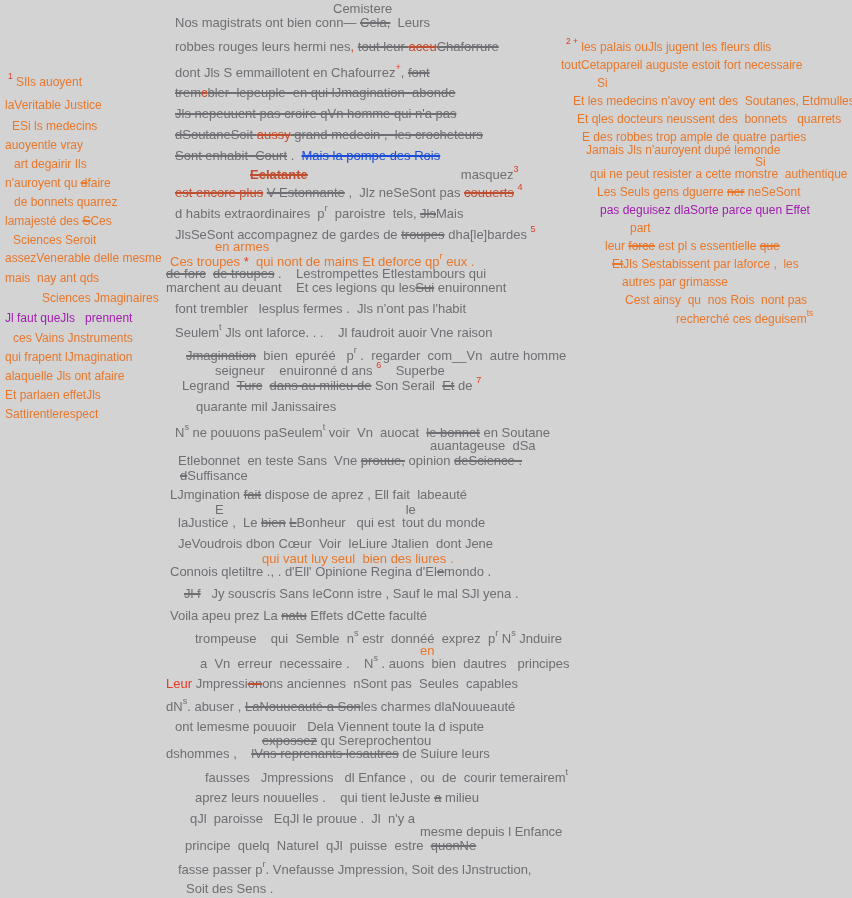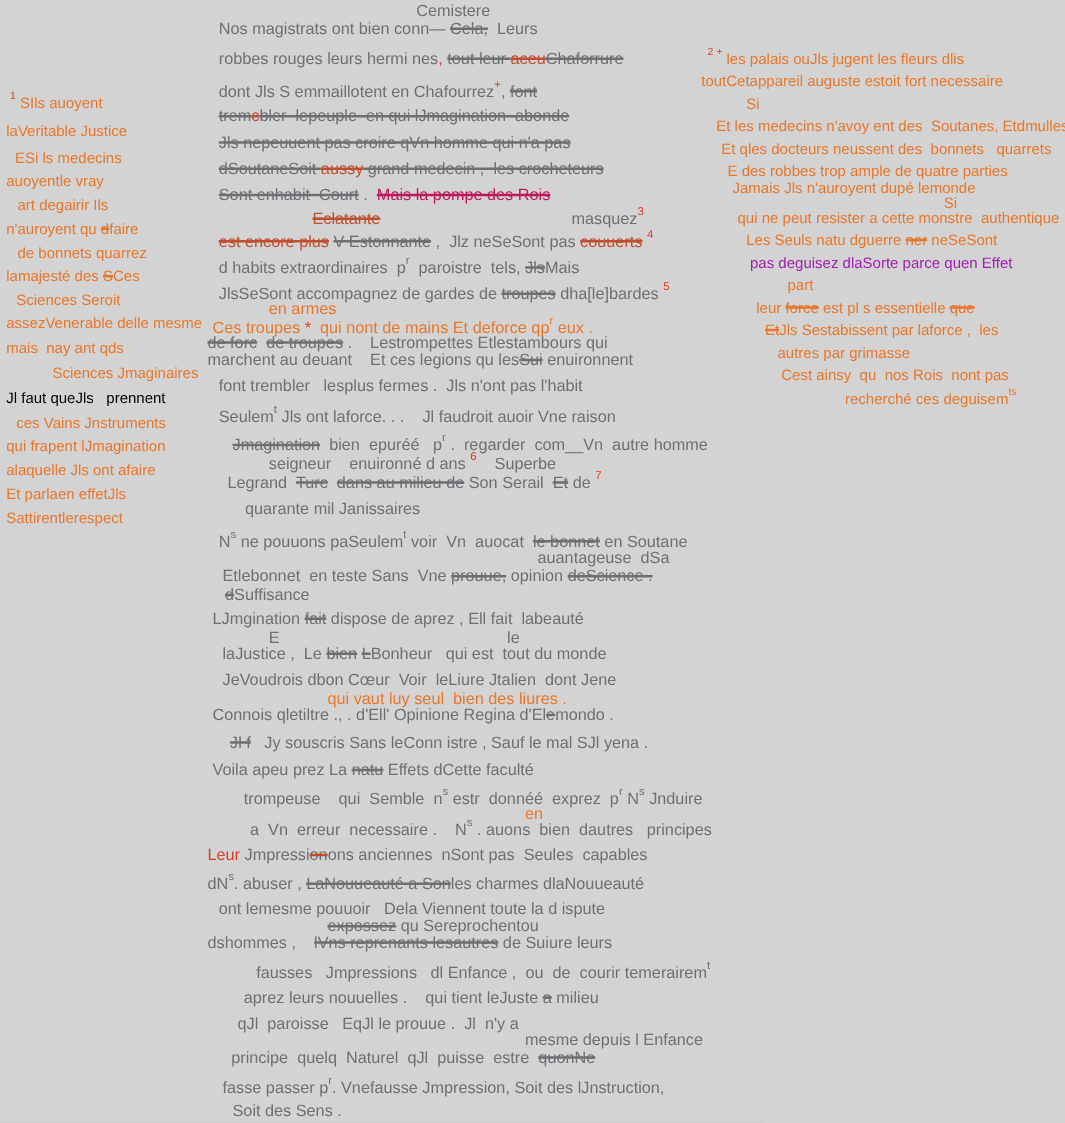--- a/index.html
+++ b/index.html
@@ -39,36 +39,36 @@
       <div class="line" style="left: 12px; top: 120px; font-size: 12px; color: rgb(232, 119, 42);"><span>ESi ls medecins</span></div>
       <div class="line" style="left: 5px; top: 139px; font-size: 12px; color: rgb(232, 119, 42);"><span>auoyentle vray</span></div>
       <div class="line" style="left: 14px; top: 158px; font-size: 12px; color: rgb(232, 119, 42);"><span>art degairir Ils</span></div>
       <div class="line" style="left: 5px; top: 177px; font-size: 12px; color: rgb(232, 119, 42);"><span>n'auroyent qu </span><span class="strike">d</span><span>faire</span></div>
       <div class="line" style="left: 14px; top: 196px; font-size: 12px; color: rgb(232, 119, 42);"><span>de bonnets quarrez</span></div>
       <div class="line" style="left: 5px; top: 215px; font-size: 12px; color: rgb(232, 119, 42);"><span>lamajesté des </span><span class="strike">S</span><span>Ces</span></div>
       <div class="line" style="left: 13px; top: 234px; font-size: 12px; color: rgb(232, 119, 42);"><span>Sciences Seroit</span></div>
       <div class="line" style="left: 5px; top: 252px; font-size: 12px; color: rgb(232, 119, 42);"><span>assezVenerable delle mesme</span></div>
       <div class="line" style="left: 5px; top: 272px; font-size: 12px; color: rgb(232, 119, 42);"><span>mais  nay ant qds</span></div>
       <div class="line" style="left: 5px; top: 292px; font-size: 12px; color: rgb(232, 119, 42); margin-left: 37px;"><span>Sciences Jmaginaires</span></div>
-      <div class="line" style="left: 5px; top: 312px; font-size: 12px; color: #000000;"><span>Jl faut queJls   prennent</span></div>
+      <div class="line" style="left: 5px; top: 312px; font-size: 12px; color: #a21caf;"><span>Jl faut queJls   prennent</span></div>
       <div class="line" style="left: 13px; top: 332px; font-size: 12px; color: rgb(232, 119, 42);"><span>ces Vains Jnstruments</span></div>
       <div class="line" style="left: 5px; top: 351px; font-size: 12px; color: rgb(232, 119, 42);"><span>qui frapent lJmagination</span></div>
       <div class="line" style="left: 5px; top: 370px; font-size: 12px; color: rgb(232, 119, 42);"><span>alaquelle Jls ont afaire</span></div>
       <div class="line" style="left: 5px; top: 389px; font-size: 12px; color: rgb(232, 119, 42);"><span>Et parlaen effetJls</span></div>
       <div class="line" style="left: 5px; top: 408px; font-size: 12px; color: rgb(232, 119, 42);"><span>Sattirentlerespect</span></div>
     </div>
   <div>
       <div class="line" style="left: 175px; top: 16px; font-size: 13px; color: rgb(111, 111, 115);"><span>Nos magistrats ont bien conn</span><span>— </span><span class="strike">Cela,</span><span>  Leurs</span></div>
       <div class="line" style="left: 175px; top: 40px; font-size: 13px; color: rgb(111, 111, 115);"><span>robbes rouges leurs hermi nes</span><span style="color: rgb(191, 79, 48);">,</span><span> </span><span class="strike">tout leur </span><span class="strike" style="color: rgb(191, 79, 48);">aceu</span><span class="strike">Chaforrure</span></div>
       <div class="line" style="left: 175px; top: 64px; font-size: 13px; color: rgb(111, 111, 115);"><span>dont Jls S emmaillotent en Chafourrez</span><span class="sup" style="color: rgb(226, 59, 37);">+</span><span>, </span><span class="strike">font</span></div>
       <div class="line" style="left: 175px; top: 86px; font-size: 13px; color: rgb(111, 111, 115);"><span class="strike">trem</span><span class="strike" style="color: rgb(191, 79, 48);">c</span><span class="strike">bler  lepeuple  en qui lJmagination  abonde</span></div>
       <div class="line" style="left: 175px; top: 107px; font-size: 13px; color: rgb(111, 111, 115);"><span class="strike">Jls nepeuuent pas croire qVn homme qui n'a pas</span></div>
       <div class="line" style="left: 175px; top: 128px; font-size: 13px; color: rgb(111, 111, 115);"><span class="strike">dSoutaneSoit </span><span class="strike" style="color: rgb(191, 79, 48);">aussy</span><span class="strike"> grand medecin ,  les crocheteurs</span></div>
-      <div class="line" style="left: 175px; top: 149px; font-size: 13px; color: rgb(111, 111, 115);"><span class="strike">Sont enhabit  Court</span><span> .  </span><span class="strike" style="color: #be185d;">Mais la pompe des Rois</span></div>
-      <div class="line" style="left: 250px; top: 166px; font-size: 13px; color: rgb(111, 111, 115);"><span class="strike" style="color: rgb(191, 79, 48);">Eclatante</span><span style="margin-left: 153px;">masquez</span><span class="sup" style="color: rgb(226, 59, 37);">3</span></div>
+      <div class="line" style="left: 175px; top: 149px; font-size: 13px; color: rgb(111, 111, 115);"><span class="strike">Sont enhabit  Court</span><span> .  </span><span class="strike" style="color: #1d4ed8;">Mais la pompe des Rois</span></div>
+      <div class="line" style="left: 250px; top: 166px; font-size: 13px; color: rgb(111, 111, 115);"><span class="strike" style="color: rgb(191, 79, 48); font-weight: bold;">Eclatante</span><span style="margin-left: 153px;">masquez</span><span class="sup" style="color: rgb(226, 59, 37);">3</span></div>
       <div class="line" style="left: 175px; top: 184px; font-size: 13px; color: rgb(111, 111, 115);"><span class="strike" style="color: rgb(191, 79, 48);">est encore plus</span><span> </span><span class="strike">V Estonnante</span><span> ,  Jlz neSeSont pas </span><span class="strike" style="color: rgb(191, 79, 48);">couuerts</span><span> </span><span class="sup" style="color: rgb(226, 59, 37);">4</span></div>
       <div class="line" style="left: 175px; top: 205px; font-size: 13px; color: rgb(111, 111, 115);"><span>d habits extraordinaires  p</span><span class="sup">r</span><span>  paroistre  tels, </span><span class="strike">Jls</span><span>Mais</span></div>
       <div class="line" style="left: 175px; top: 226px; font-size: 13px; color: rgb(111, 111, 115);"><span>JlsSeSont accompagnez de gardes de </span><span class="strike">troupes</span><span> dha[le]bardes </span><span class="sup" style="color: rgb(226, 59, 37);">5</span></div>
       <div class="line" style="left: 215px; top: 240px; font-size: 13px; color: rgb(111, 111, 115);"><span style="color: rgb(232, 119, 42);">en armes</span></div>
       <div class="line" style="left: 170px; top: 253px; font-size: 13px; color: rgb(111, 111, 115);"><span style="color: rgb(232, 119, 42);">Ces troupes </span><span style="color: rgb(226, 59, 37);">*</span><span style="color: rgb(232, 119, 42);">  qui nont de mains Et deforce qp</span><span class="sup" style="color: rgb(232, 119, 42);">r</span><span style="color: rgb(232, 119, 42);"> eux .</span></div>
       <div class="line" style="left: 166px; top: 267px; font-size: 13px; color: rgb(111, 111, 115);"><span class="strike">de forc</span><span>  </span><span class="strike">de troupes</span><span> .    Lestrompettes Etlestambours qui</span></div>
       <div class="line" style="left: 166px; top: 281px; font-size: 13px; color: rgb(111, 111, 115);"><span>marchent au deuant    Et ces legions qu les</span><span class="strike">Sui</span><span> enuironnent</span></div>
       <div class="line" style="left: 175px; top: 302px; font-size: 13px; color: rgb(111, 111, 115);"><span>font trembler   lesplus fermes .  Jls n'ont pas l'habit</span></div>
       <div class="line" style="left: 175px; top: 324px; font-size: 13px; color: rgb(111, 111, 115);"><span>Seulem</span><span class="sup">t</span><span> Jls ont laforce. . .    Jl faudroit auoir Vne raison</span></div>
       <div class="line" style="left: 186px; top: 347px; font-size: 13px; color: rgb(111, 111, 115);"><span class="strike">Jmagination</span><span>  bien  epuréé   p</span><span class="sup">r</span><span> .  regarder  com__Vn  autre homme</span></div>
@@ -106,21 +106,21 @@
   <div>
       <div class="line" style="left: 566px; top: 39px; font-size: 12px; color: rgb(232, 119, 42);"><span class="sup" style="color: rgb(226, 59, 37);">2 +</span><span> les palais ouJls jugent les fleurs dlis</span></div>
       <div class="line" style="left: 561px; top: 59px; font-size: 12px; color: rgb(232, 119, 42);"><span>toutCetappareil auguste estoit fort necessaire</span></div>
       <div class="line" style="left: 597px; top: 77px; font-size: 12px; color: rgb(232, 119, 42);"><span>Si</span></div>
       <div class="line" style="left: 573px; top: 95px; font-size: 12px; color: rgb(232, 119, 42);"><span>Et les medecins n'avoy ent des  Soutanes, Etdmulles</span></div>
       <div class="line" style="left: 577px; top: 113px; font-size: 12px; color: rgb(232, 119, 42);"><span>Et qles docteurs neussent des  bonnets   quarrets</span></div>
       <div class="line" style="left: 582px; top: 131px; font-size: 12px; color: rgb(232, 119, 42);"><span>E des robbes trop ample de quatre parties</span></div>
       <div class="line" style="left: 586px; top: 144px; font-size: 12px; color: rgb(232, 119, 42);"><span>Jamais Jls n'auroyent dupé lemonde</span></div>
       <div class="line" style="left: 755px; top: 156px; font-size: 12px; color: rgb(232, 119, 42);"><span>Si</span></div>
       <div class="line" style="left: 590px; top: 168px; font-size: 12px; color: rgb(232, 119, 42);"><span>qui ne peut resister a cette monstre  authentique</span></div>
-      <div class="line" style="left: 597px; top: 186px; font-size: 12px; color: rgb(232, 119, 42);"><span>Les Seuls natu dguerre </span><span class="strike">ner</span><span> neSeSont</span></div>
+      <div class="line" style="left: 597px; top: 186px; font-size: 12px; color: rgb(232, 119, 42);"><span>Les Seuls gens dguerre </span><span class="strike">ner</span><span> neSeSont</span></div>
       <div class="line" style="left: 600px; top: 204px; font-size: 12px; color: #a21caf;"><span>pas deguisez dlaSorte parce quen Effet</span></div>
       <div class="line" style="left: 630px; top: 222px; font-size: 12px; color: rgb(232, 119, 42);"><span>part</span></div>
       <div class="line" style="left: 605px; top: 240px; font-size: 12px; color: rgb(232, 119, 42);"><span>leur </span><span class="strike">force</span><span> est pl s essentielle </span><span class="strike">que</span></div>
       <div class="line" style="left: 612px; top: 258px; font-size: 12px; color: rgb(232, 119, 42);"><span class="strike">Et</span><span>Jls Sestabissent par laforce ,  les</span></div>
       <div class="line" style="left: 622px; top: 276px; font-size: 12px; color: rgb(232, 119, 42);"><span>autres par grimasse</span></div>
       <div class="line" style="left: 625px; top: 294px; font-size: 12px; color: rgb(232, 119, 42);"><span>Cest ainsy  qu  nos Rois  nont pas</span></div>
       <div class="line" style="left: 632px; top: 311px; font-size: 12px; color: rgb(232, 119, 42); margin-left: 44px;"><span>recherché ces deguisem</span><span class="sup">ts</span></div>
     </div>
 </div>
 

